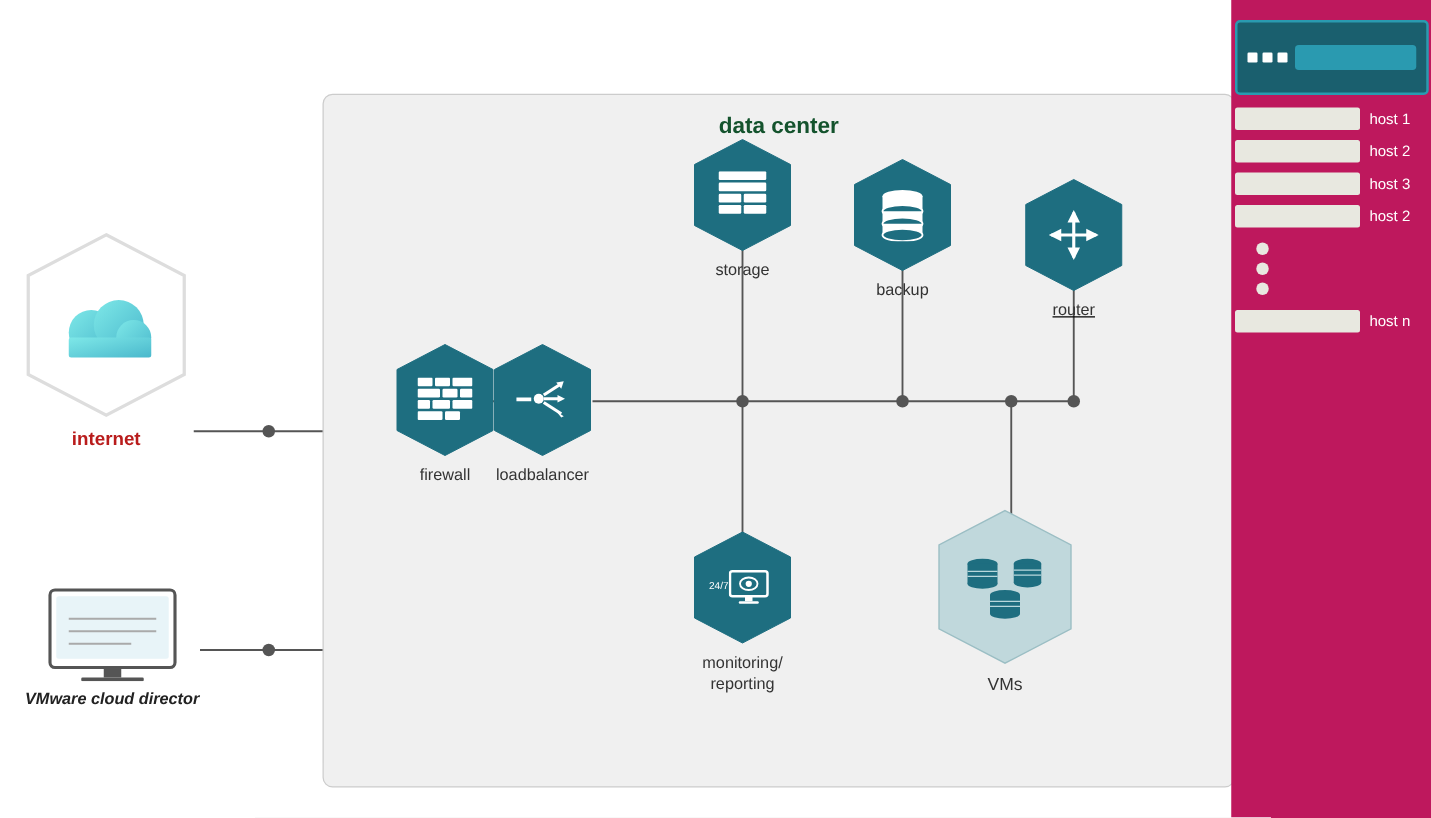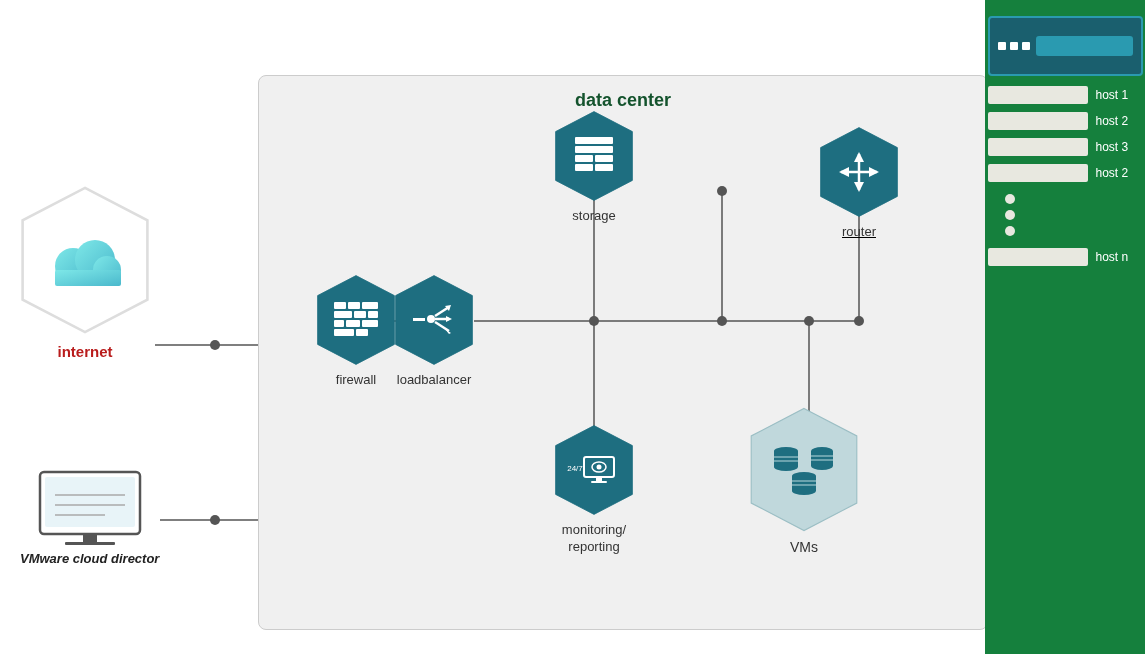--- a/index.html
+++ b/index.html
@@ -121,21 +121,21 @@
       pointer-events: none;
     }
 
     
     .hosts-panel {
       position: absolute;
       right: 0;
       top: 0;
       width: 160px;
       height: 654px;
-      background: #15803d;
+      background: #be185d;
       display: flex;
       flex-direction: column;
       align-items: flex-start;
       padding: 10px 0;
     }
     .rack-display {
       width: 155px;
       height: 60px;
       background: #1a5f6e;
       border: 2px solid #2a9ab0;
@@ -330,22 +330,42 @@
           <rect x="2" y="18" width="18" height="7" rx="1" fill="white"></rect>
           <rect x="22" y="18" width="18" height="7" rx="1" fill="white"></rect>
           <rect x="2" y="27" width="18" height="7" rx="1" fill="white"></rect>
           <rect x="22" y="27" width="18" height="7" rx="1" fill="white"></rect>
         </svg>
       </div>
     </div>
     <div class="hex-label">storage</div>
   </div>
 
-
-  <div class="hex-wrap" style="left:560px; top:50px;text-decoration:underline;">
+  <div class="hex-wrap" style="left:423px; top:50px;">
+    <div class="hex">
+      <svg class="hex-bg" viewBox="0 0 100 115" xmlns="http://www.w3.org/2000/svg">
+        <polygon points="50,2 98,27 98,88 50,113 2,88 2,27" fill="#1e6e80" stroke="#1e6e80"></polygon>
+      </svg>
+      <div class="hex-icon">
+
+        <svg width="38" height="42" viewBox="0 0 38 42" fill="white" xmlns="http://www.w3.org/2000/svg">
+          <ellipse cx="19" cy="6" rx="16" ry="5" fill="white"></ellipse>
+          <rect x="3" y="6" width="32" height="12" fill="white"></rect>
+          <ellipse cx="19" cy="18" rx="16" ry="5" fill="#1e6e80" stroke="white" stroke-width="1.5"></ellipse>
+          <rect x="3" y="18" width="32" height="10" fill="white"></rect>
+          <ellipse cx="19" cy="28" rx="16" ry="5" fill="#1e6e80" stroke="white" stroke-width="1.5"></ellipse>
+          <rect x="3" y="28" width="32" height="9" fill="white"></rect>
+          <ellipse cx="19" cy="37" rx="16" ry="5" fill="#1e6e80" stroke="white" stroke-width="1.5"></ellipse>
+        </svg>
+      </div>
+    </div>
+    <div class="hex-label">backup</div>
+  </div>
+
+  <div class="hex-wrap" style="left:560px; top:66px;text-decoration:underline;">
     <div class="hex">
       <svg class="hex-bg" viewBox="0 0 100 115" xmlns="http://www.w3.org/2000/svg">
         <polygon points="50,2 98,27 98,88 50,113 2,88 2,27" fill="#1e6e80" stroke="#1e6e80"></polygon>
       </svg>
       <div class="hex-icon">
 
         <svg width="40" height="40" viewBox="0 0 40 40" fill="white" xmlns="http://www.w3.org/2000/svg">
 
           <line x1="20" y1="2" x2="20" y2="38" stroke="white" stroke-width="2.5"></line>
 

